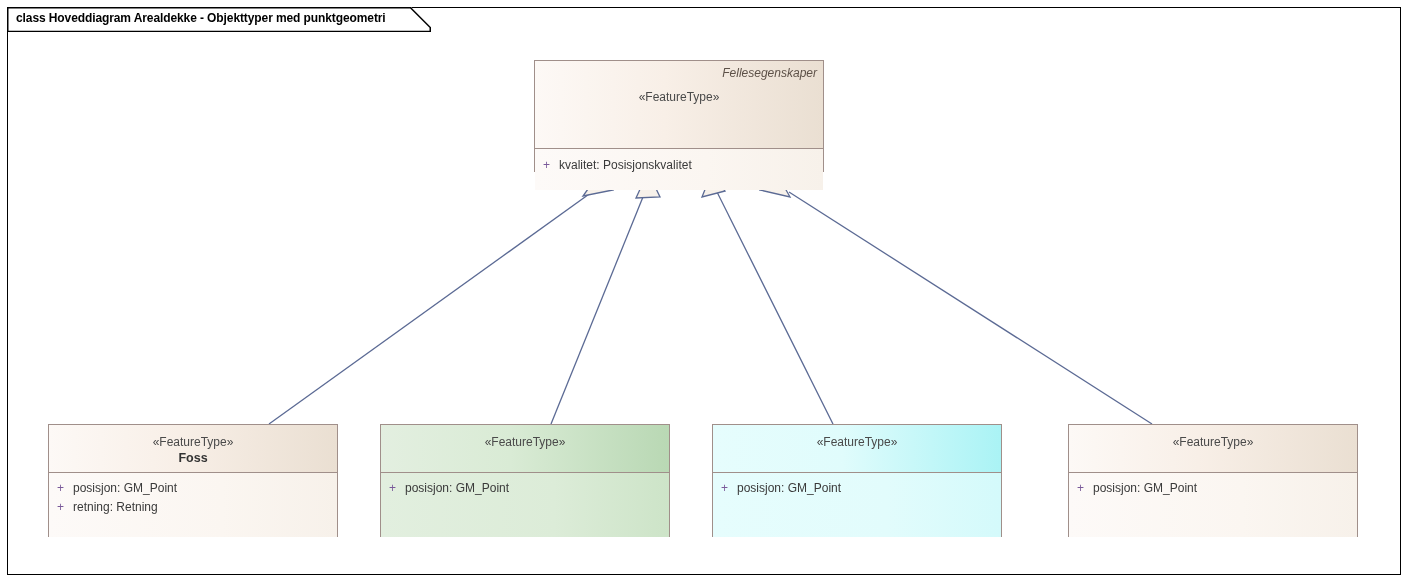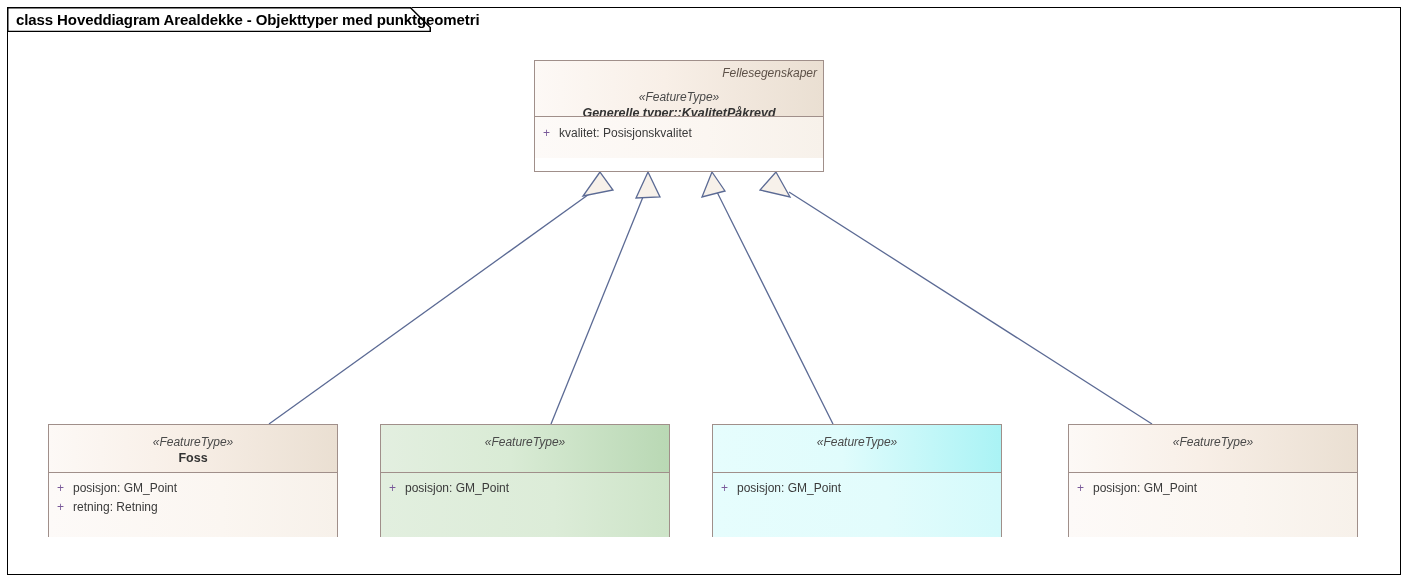--- a/index.html
+++ b/index.html
@@ -45,21 +45,21 @@
     left: 7px;
     top: 7px;
     width: 424px;
     height: 25px;
     pointer-events: none;
   }
   #title-text {
     position: absolute;
     left: 16px;
     top: 11px;
-    font-size: 15px;
+    font-size: 12px;
     font-weight: bold;
     color: #000000;
     white-space: nowrap;
     letter-spacing: -0.1px;
   }
 
   
   .uml-class {
     position: absolute;
     box-sizing: border-box;
@@ -93,21 +93,20 @@
     font-size: 12px;
     font-style: italic;
     color: #5d5148;
     white-space: nowrap;
   }
   .stereotype {
     font-size: 12px;
     color: #4a4a4a;
     line-height: 16px;
     white-space: nowrap;
-    font-style: italic;
   }
   .classname {
     font-size: 12.5px;
     font-weight: bold;
     color: #333333;
     line-height: 17px;
     white-space: nowrap;
   }
   .classname.abstract {
     font-style: italic;
@@ -189,24 +188,23 @@
 
       <polygon points="600,172 583,196 613,190"></polygon>
       <polygon points="648,172 636,198 660,197"></polygon>
       <polygon points="712,172 702,197 725,191"></polygon>
       <polygon points="776,172 760,190 790,197"></polygon>
     </g>
   </svg>
 
   <div class="uml-class theme-beige" style="left:534px; top:60px; width:290px; height:112px;">
     <div class="shadow"></div>
-    <div class="uml-head" style="height:56px;">
+    <div class="uml-head" style="height:88px;">
       <div class="corner-label">Fellesegenskaper</div>
       <div class="stereotype" style="margin-top:28px;">«FeatureType»</div>
-      <div class="classname abstract">Generelle typer::KvalitetPåkrevd</div>
     </div>
     <div class="uml-body" style="height:41px;">
       <div class="attr-row" style="margin-top:7px;">
         <span class="attr-vis">+</span>
         <span class="attr-text">kvalitet: Posisjonskvalitet</span>
       </div>
     </div>
   </div>
 
   <div class="uml-class theme-beige" style="left:48px; top:424px; width:290px; height:113px;">

